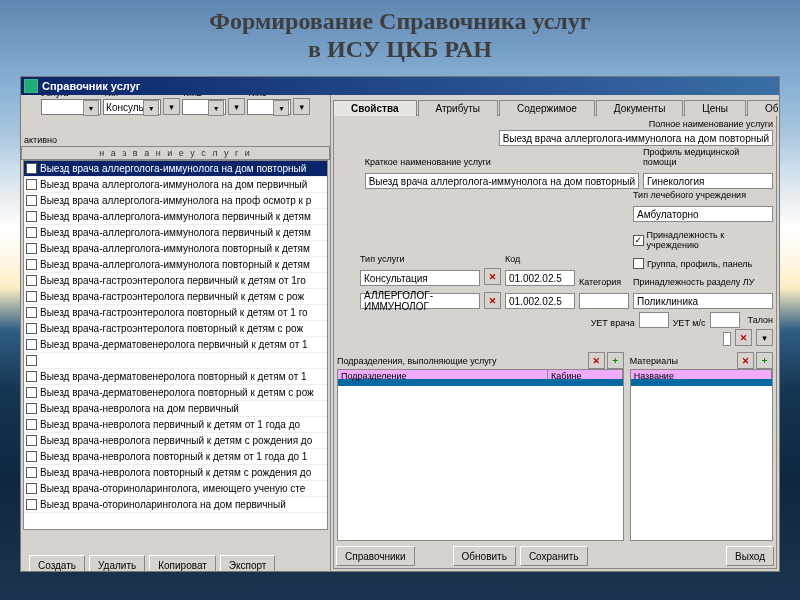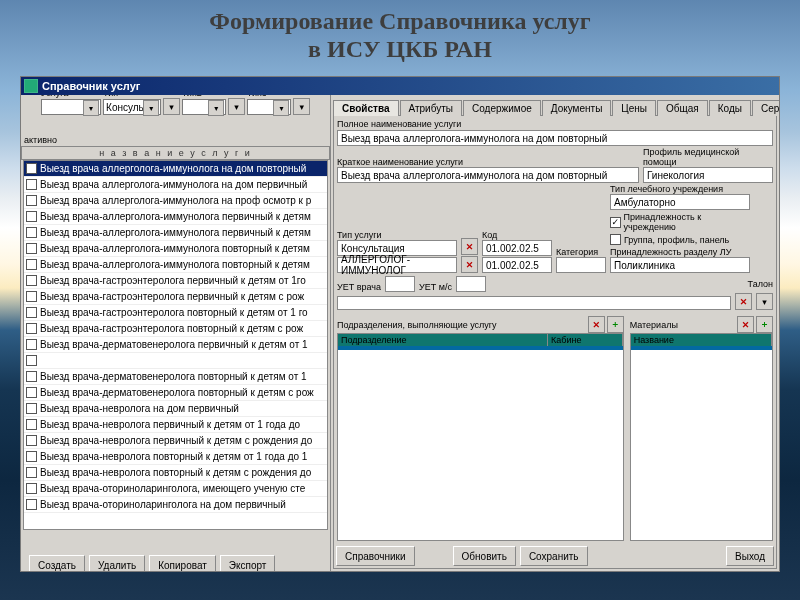--- a/index.html
+++ b/index.html
@@ -99,53 +99,53 @@
     padding:0 8px;font-size:10px;display:flex;align-items:center;justify-content:center;
     cursor:default;height:20px;
   }
   .right-pane{flex:1;display:flex;flex-direction:column;overflow:hidden;}
   .tabs{
     height:20px;display:flex;gap:0;padding:2px 2px 0 2px;
     align-items:flex-end;
   }
   .tab{
     background:#d6d3ce;border:1px solid #888;border-bottom:none;
-    padding:2px 8px;font-size:10px;margin-right:1px;cursor:default;
+    padding:2px 17px;font-size:10px;margin-right:1px;cursor:default;
     position:relative;top:1px;
   }
   .tab.active{background:#e8e6e1;font-weight:bold;}
   .tabbody{
     flex:1;border:1px solid #888;margin:0 2px 2px 2px;background:#d6d3ce;
     display:flex;flex-direction:column;overflow:hidden;
   }
-  .form-area{padding:3px;display:flex;flex-direction:column;gap:1px;}
+  .form-area{padding:3px;display:flex;flex-direction:column;gap:1px;align-items:flex-end;}
   .lbl{font-size:9px;color:#000;}
   .textfield{
     background:#fff;border:1px solid #888;height:16px;font-size:10px;
     padding:0 3px;display:flex;align-items:center;
   }
   .row{display:flex;gap:4px;align-items:flex-end;}
-  .col{display:flex;flex-direction:column;}
+  .col{display:flex;flex-direction:column;gap:6px;}
   .mini-icon{
     width:17px;height:17px;background:#d6d3ce;border:1px solid #888;
     display:inline-flex;align-items:center;justify-content:center;font-size:9px;
     flex:none;
   }
   .mini-icon.green{color:#080;font-weight:bold;}
   .mini-icon.red{color:#b00;font-weight:bold;}
   .checkbox-row{display:flex;align-items:center;gap:3px;font-size:9px;}
   .chkbox{width:11px;height:11px;border:1px solid #555;background:#fff;display:inline-flex;align-items:center;justify-content:center;font-size:9px;}
   .sublists{flex:1;display:flex;gap:6px;padding:3px;overflow:hidden;}
   .sublist{display:flex;flex-direction:column;flex:1;overflow:hidden;}
   .sublist .hdr{font-size:9px;display:flex;align-items:center;gap:2px;}
   .grid{
     flex:1;background:#fff;border:1px solid #888;overflow:hidden;
   }
   .grid-hdr{
-    display:flex;background:#0f766e;border-bottom:4px solid #0369a1;height:16px;
+    display:flex;background:#f0abfc;border-bottom:7px solid #0369a1;height:16px;
   }
   .grid-hdr .cell{border-right:1px solid #888;font-size:9px;padding:1px 3px;}
   .grid-row{display:flex;height:16px;}
   .grid-row.selected{background:#0a246a;color:#fff;}
   .grid-row .cell{font-size:10px;padding:1px 3px;}
   .right-buttons{
     height:24px;display:flex;gap:4px;padding:2px;justify-content:flex-start;
   }
   .spacer{flex:1;}
 </style>

